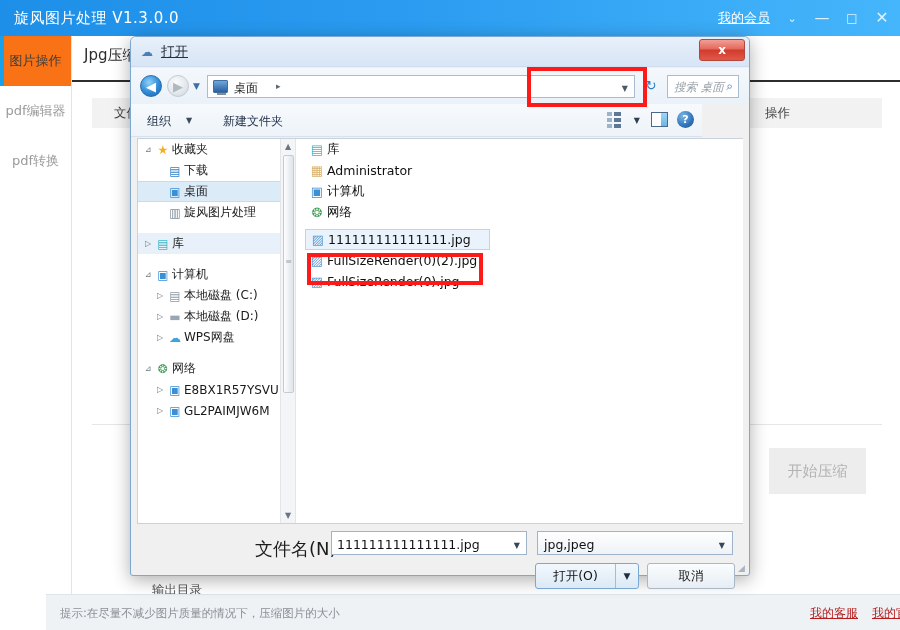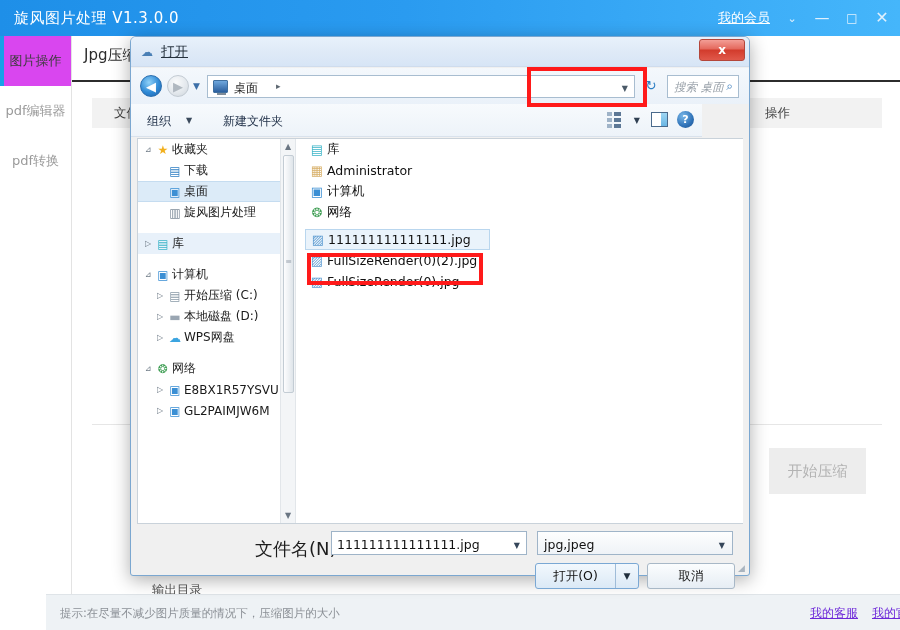--- a/index.html
+++ b/index.html
@@ -35,21 +35,21 @@
   
   .sidebar {
     position: absolute; left: 0; top: 36px; width: 72px; height: 558px;
     background: #ffffff; border-right: 1px solid #e3e3e3;
   }
   .side-item {
     position: relative; height: 50px; display: flex; align-items: center;
     justify-content: center; font-size: 13px; color: #9a9a9a;
   }
   .side-item.active {
-    background: #d946ef; color: #3c3c3c;
+    background: #f97316; color: #3c3c3c;
   }
   .side-item.active::before {
     content: ""; position: absolute; left: 0; top: 0; bottom: 0; width: 4px;
     background: #18a0e8;
   }
 
   
   .content {
     position: absolute; left: 72px; top: 36px; width: 828px; height: 558px;
     background: #ffffff;
@@ -88,21 +88,21 @@
 
   
   .statusbar {
     position: absolute; left: 0; top: 594px; width: 888px; height: 36px;
     background: #eef2f5; border-top: 1px solid #dfe4e8; margin-left: 46px;
   }
   .status-text {
     position: absolute; left: 14px; top: 11px; font-size: 11.5px; color: #8b9096;
   }
   .status-links { position: absolute; right: 14px; top: 10px; display: flex; gap: 14px; }
-  .status-links a { color: #6d28d9; text-decoration: underline; font-size: 12px; }
+  .status-links a { color: #b91c1c; text-decoration: underline; font-size: 12px; }
 
   
   .dialog {
     position: absolute; left: 130px; top: 36px; width: 620px; height: 540px;
     background: #f0f0f0;
     border: 1px solid #7ba7d0;
     border-radius: 6px 6px 3px 3px;
     box-shadow: 0 4px 18px rgba(0,0,0,.32);
   }
   .dlg-titlebar {
@@ -426,21 +426,21 @@
         </div>
         <div class="tree-gap"></div>
         <div class="tree-node">
           <span class="tw">⊿</span>
           <span class="ticon" style="color:#3b8fd4">▣</span>
           <span class="tlabel">计算机</span>
         </div>
         <div class="tree-node indent1">
           <span class="tw">▷</span>
           <span class="ticon" style="color:#8a9aa8">▤</span>
-          <span class="tlabel">开始压缩 (C:)</span>
+          <span class="tlabel">本地磁盘 (C:)</span>
         </div>
         <div class="tree-node indent1">
           <span class="tw">▷</span>
           <span class="ticon" style="color:#9aa6b2">▬</span>
           <span class="tlabel">本地磁盘 (D:)</span>
         </div>
         <div class="tree-node indent1">
           <span class="tw">▷</span>
           <span class="ticon" style="color:#3ba4e0">☁</span>
           <span class="tlabel">WPS网盘</span>

